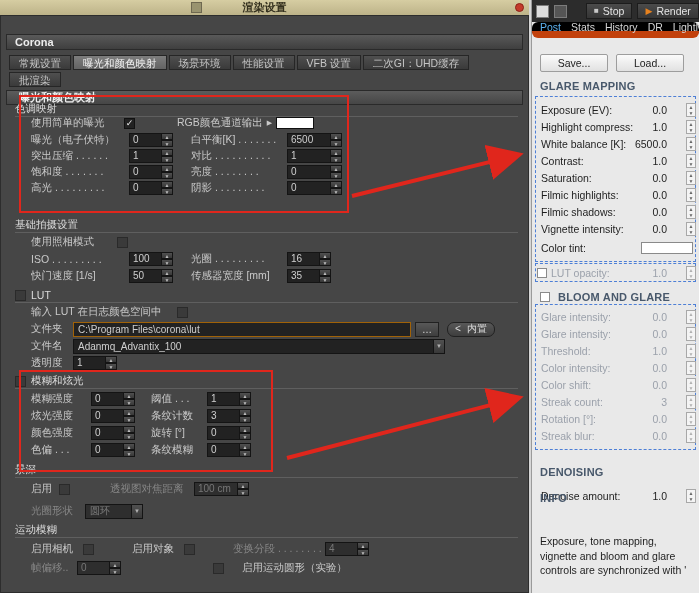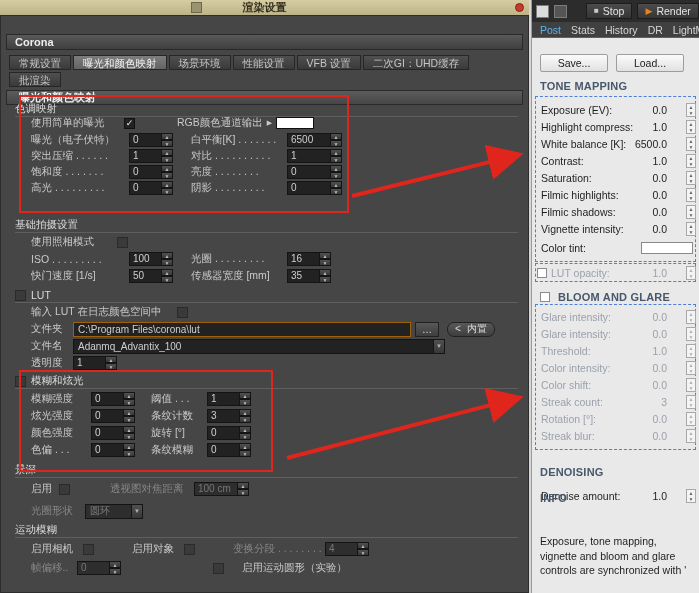--- a/index.html
+++ b/index.html
@@ -43,21 +43,21 @@
   .select.dimmed{color:#7d7d7d;background:#2e2e2e;}
 
   
   .right-win{position:absolute;left:531px;top:0;width:168px;height:593px;background:#e9e9e9;border-left:1px solid #9a9a9a;}
   .rw-titlebar{position:absolute;left:0;top:0;right:0;height:22px;background:#2c2c2c;display:flex;align-items:center;padding:0 4px;gap:5px;}
   .rw-icon{width:13px;height:13px;background:#dcdcdc;border:1px solid #7c7c7c;flex:none;}
   .rw-icon.dark{background:#555;}
   .rw-btn{height:16px;display:flex;align-items:center;gap:4px;background:linear-gradient(#4b4b4b,#353535);border:1px solid #1c1c1c;color:#e4e4e4;font-size:10.5px;padding:0 7px;flex:none;}
   .stop-glyph{color:#c9c9c9;font-size:8px;line-height:8px;}
   .play-glyph{color:#e8821e;font-size:9px;line-height:9px;}
-  .rw-tabs{position:absolute;left:0;top:22px;right:0;height:16px;background:#404040;border-bottom:1px solid #c2410c;display:flex;align-items:center;padding-left:3px;}
+  .rw-tabs{position:absolute;left:0;top:22px;right:0;height:16px;background:#000000;border-bottom:7px solid #c2410c;display:flex;align-items:center;padding-left:3px;border-radius:6px;}
   .rw-tab{font-size:10.5px;color:#d6d6d6;padding:0 5px;white-space:nowrap;}
   .rw-tab.active{color:#5db2f0;}
   .rw-content{position:absolute;left:0;top:38px;right:0;bottom:0;background:#e9e9e9;padding-left:28px;}
   .rbtn{position:absolute;height:18px;background:linear-gradient(#fbfbfb,#e1e1e1);border:1px solid #9d9d9d;border-radius:2px;font-size:10.5px;color:#222;display:flex;align-items:center;justify-content:center;}
   .rhead{position:absolute;left:8px;font-size:11px;font-weight:bold;color:#48586b;letter-spacing:.2px;display:flex;align-items:center;gap:4px;}
   .rrow{position:absolute;left:5px;right:3px;height:16px;display:flex;align-items:center;font-size:10.5px;color:#1e1e1e;}
   .rrow .rl{flex:1;padding-left:4px;overflow:hidden;white-space:nowrap;}
   .rrow .rv{margin-right:19px;flex:none;}
   .rrow.gray{color:#9ba1ab;}
   .rstep{width:10px;height:14px;border:1px solid #a8a8a8;background:#f4f4f4;display:flex;flex-direction:column;flex:none;}
@@ -412,21 +412,21 @@
       <span class="rw-tab active">Post</span>
       <span class="rw-tab">Stats</span>
       <span class="rw-tab">History</span>
       <span class="rw-tab">DR</span>
       <span class="rw-tab">LightMix</span>
     </div>
     <div class="rw-content">
       <div class="rbtn" style="left:8px;top:16px;width:68px">Save...</div>
       <div class="rbtn" style="left:84px;top:16px;width:68px">Load...</div>
 
-      <div class="rhead" style="top:42px">TONE MAPPING</div>
+      <div class="rhead" style="top:42px">GLARE MAPPING</div>
       <div class="dash" style="left:3px;top:58px;width:161px;height:166px"></div>
 
       <div class="rrow" style="top:64px">
         <span class="rl">Exposure (EV):</span>
         <span class="rv">0.0</span>
         <span class="rstep">
             <span>▲</span>
             <span>▼</span>
           </span>
       </div>

